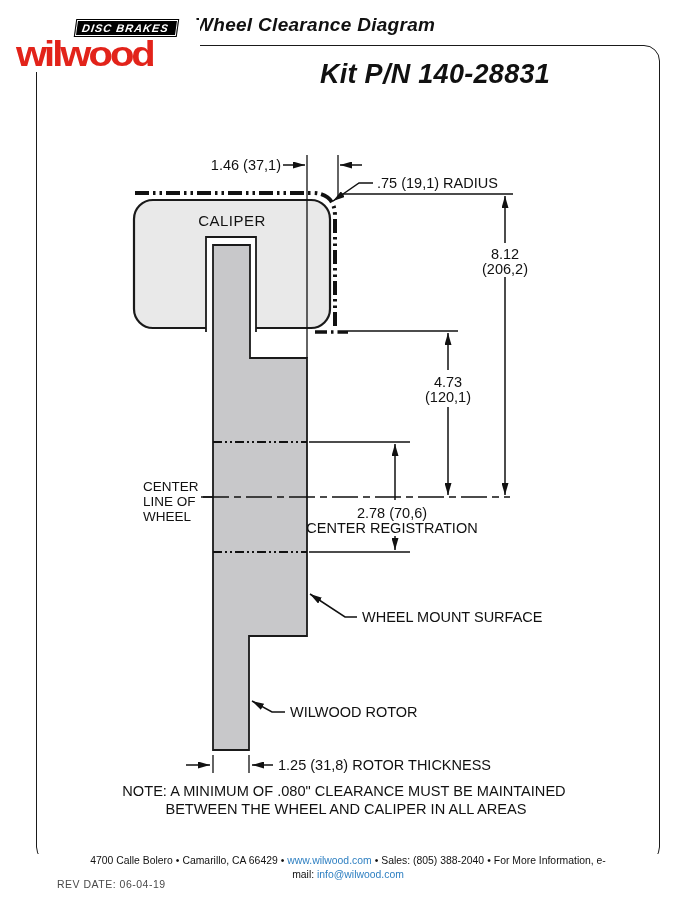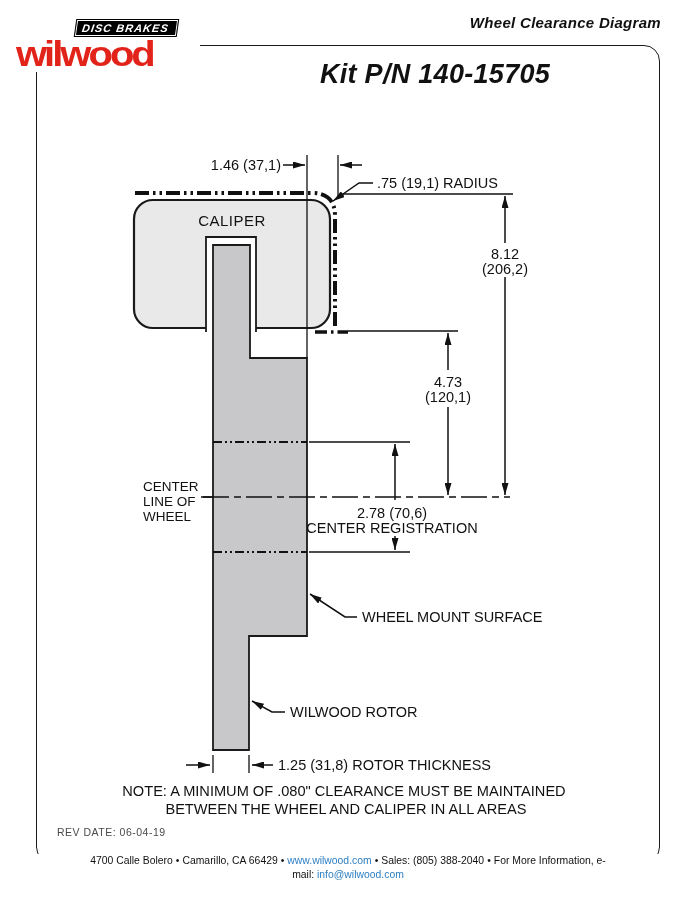--- a/index.html
+++ b/index.html
@@ -2,22 +2,22 @@
 <html><head>
 <meta charset="utf-8">
 <style>
   html,body{margin:0;padding:0;background:#fff;}
   #page{position:relative;width:700px;height:906px;background:#fff;overflow:hidden;
         font-family:"Liberation Sans", sans-serif;color:#111;}
   
   #frame{position:absolute;left:36px;top:45px;width:622px;height:816px;
          border:1.7px solid #1a1a1a;border-radius:16px;}
   
-  #title{position:absolute;left:195px;top:14px;width:466px;text-align:right;
-         font-size:15px;font-weight:bold;font-style:italic;letter-spacing:.3px;}
+  #title{position:absolute;left:195px;top:14px;width:466px;text-align:left;
+         font-size:19px;font-weight:bold;font-style:italic;letter-spacing:.3px;}
   #kit{position:absolute;left:195px;top:59px;width:480px;text-align:center;
        font-size:27px;font-weight:bold;font-style:italic;letter-spacing:.3px;}
   
   #logo{position:absolute;left:16px;top:20px;width:184px;height:52px;background:#fff;}
   #logo .badge{position:absolute;left:60px;top:0;background:#000;color:#fff;
         font-style:italic;font-weight:bold;font-size:11px;letter-spacing:1px;
         padding:1px 7px 1px 5px;transform:skewX(-8deg);border:1.5px solid #fff;outline:1px solid #000;}
   #logo .word{position:absolute;left:0;bottom:-2px;color:#e2231a;font-weight:bold;
         font-size:40px;line-height:40px;letter-spacing:-3px;transform:scaleY(.88);}
   
@@ -25,31 +25,31 @@
   svg text{font-family:"Liberation Sans", sans-serif;fill:#111;}
   .dim{font-size:14.5px;}
   .lbl{font-size:13.5px;}
   .cal{font-size:15px;letter-spacing:.5px;}
   .note{font-size:14.6px;}
   
   #footer{position:absolute;left:37px;top:854px;width:622px;text-align:center;font-size:10.4px;}
   #footer .inner{display:inline-block;background:#fff;padding:0 8px;line-height:14px;}
   #footer .sep{margin:0 3px;}
   .link{color:#2d7fc1;}
-  #revdate{position:absolute;left:57px;top:826px;font-size:10.5px;color:#4a4a4a;letter-spacing:.5px;text-align:right;}
+  #revdate{position:absolute;left:57px;top:878px;font-size:10.5px;color:#4a4a4a;letter-spacing:.5px;text-align:right;}
 </style>
 </head>
 <body>
 
 <div id="page">
 
   <div id="frame"></div>
 
   <div id="title">Wheel Clearance Diagram</div>
-  <div id="kit">Kit P/N 140-15705</div>
+  <div id="kit">Kit P/N 140-28831</div>
 
   <div id="logo">
     <span class="badge">DISC BRAKES</span>
     <span class="word">wilwood</span>
   </div>
 
   <svg width="700" height="906" viewBox="0 0 700 906">
     <defs>
       <marker id="arr" markerUnits="userSpaceOnUse" markerWidth="13" markerHeight="7" refX="12" refY="3.5" orient="auto">
         <path d="M0,0 L12,3.5 L0,7 Z" fill="#111"></path>

